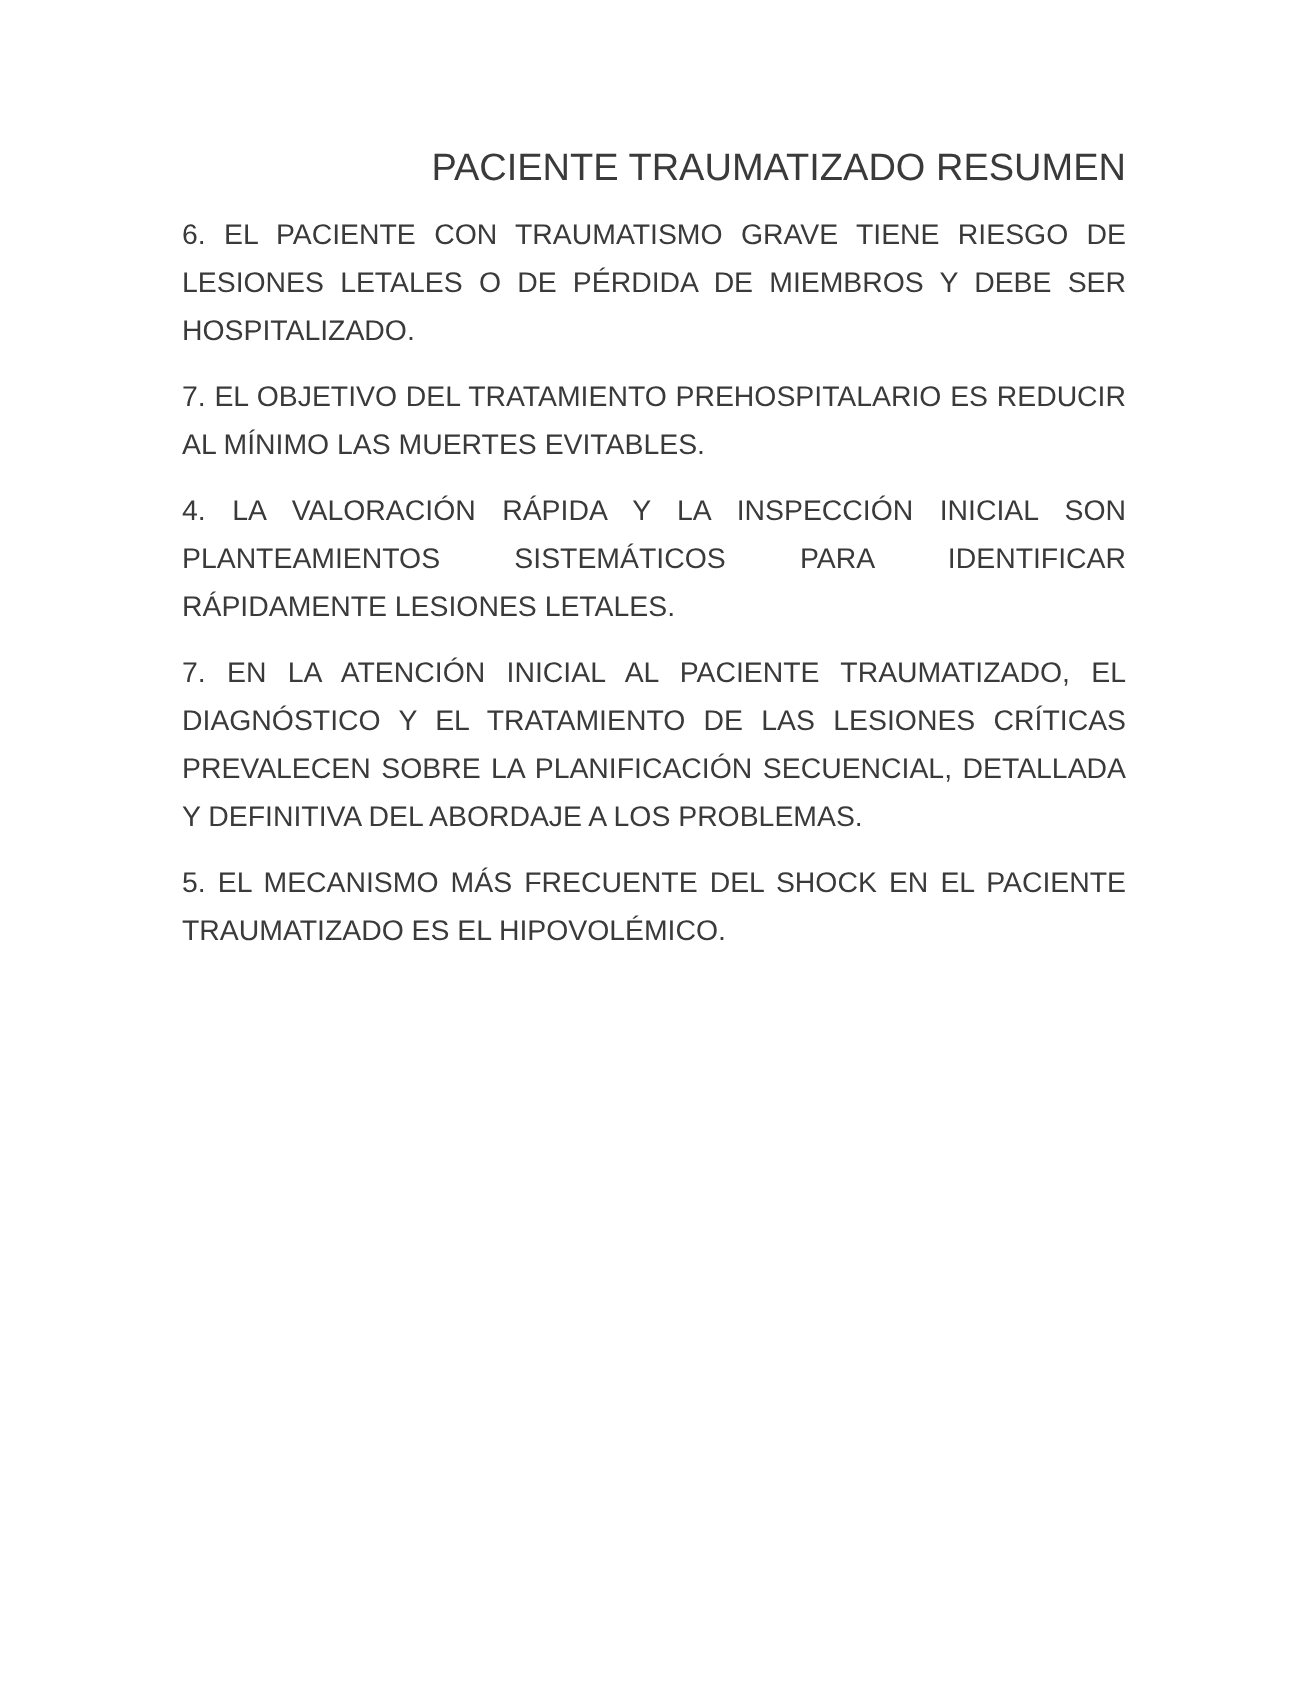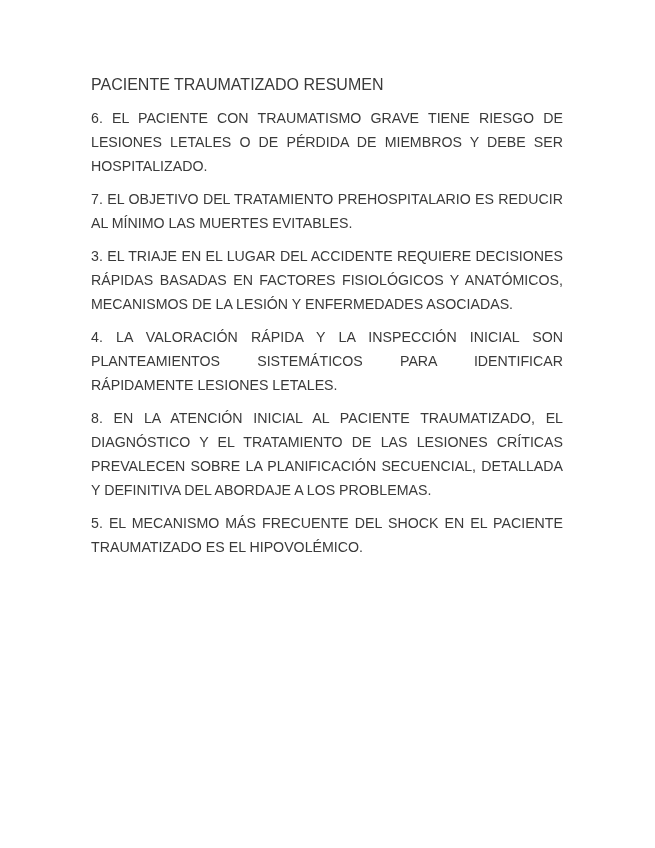--- a/index.html
+++ b/index.html
@@ -18,35 +18,35 @@
       left: 91px;
       top: 74px;
       width: 472px;
       font-family: "Liberation Sans", sans-serif;
       font-size: 14.2px;
       line-height: 24px;
       color: #3a3a3a;
     }
     .doc-title {
       margin: 0 0 10px 0;
-      font-size: 16px;
+      font-size: 19px;
       font-weight: normal;
       line-height: 22px;
       color: #3a3a3a;
+      text-align: right;
     }
     .para {
       margin: 0 0 9px 0;
       text-align: justify;
       text-justify: inter-word;
     }
   </style>
 </head>
 <body>
 
 <div class="page">
   <p class="doc-title">PACIENTE TRAUMATIZADO RESUMEN</p>
   <p class="para">6. EL PACIENTE CON TRAUMATISMO GRAVE TIENE RIESGO DE LESIONES LETALES O DE PÉRDIDA DE MIEMBROS Y DEBE SER HOSPITALIZADO.</p>
   <p class="para">7. EL OBJETIVO DEL TRATAMIENTO PREHOSPITALARIO ES REDUCIR AL MÍNIMO LAS MUERTES EVITABLES.</p>
-  <p class="para">3. EL TRIAJE EN EL LUGAR DEL ACCIDENTE REQUIERE DECISIONES RÁPIDAS BASADAS EN FACTORES FISIOLÓGICOS Y ANATÓMICOS, MECANISMOS DE LA LESIÓN Y ENFERMEDADES ASOCIADAS.</p>
   <p class="para">4. LA VALORACIÓN RÁPIDA Y LA INSPECCIÓN INICIAL SON PLANTEAMIENTOS SISTEMÁTICOS PARA IDENTIFICAR RÁPIDAMENTE LESIONES LETALES.</p>
-  <p class="para">8. EN LA ATENCIÓN INICIAL AL PACIENTE TRAUMATIZADO, EL DIAGNÓSTICO Y EL TRATAMIENTO DE LAS LESIONES CRÍTICAS PREVALECEN SOBRE LA PLANIFICACIÓN SECUENCIAL, DETALLADA Y DEFINITIVA DEL ABORDAJE A LOS PROBLEMAS.</p>
+  <p class="para">7. EN LA ATENCIÓN INICIAL AL PACIENTE TRAUMATIZADO, EL DIAGNÓSTICO Y EL TRATAMIENTO DE LAS LESIONES CRÍTICAS PREVALECEN SOBRE LA PLANIFICACIÓN SECUENCIAL, DETALLADA Y DEFINITIVA DEL ABORDAJE A LOS PROBLEMAS.</p>
   <p class="para">5. EL MECANISMO MÁS FRECUENTE DEL SHOCK EN EL PACIENTE TRAUMATIZADO ES EL HIPOVOLÉMICO.</p>
 </div>
 
 </body></html>

